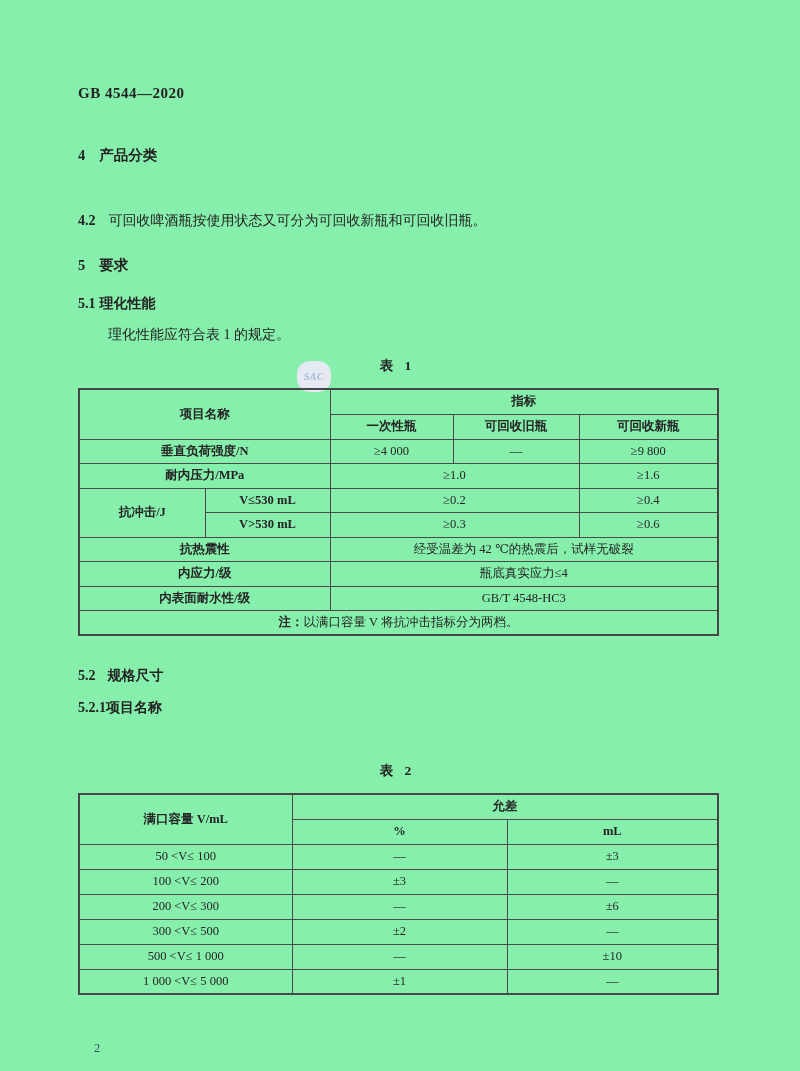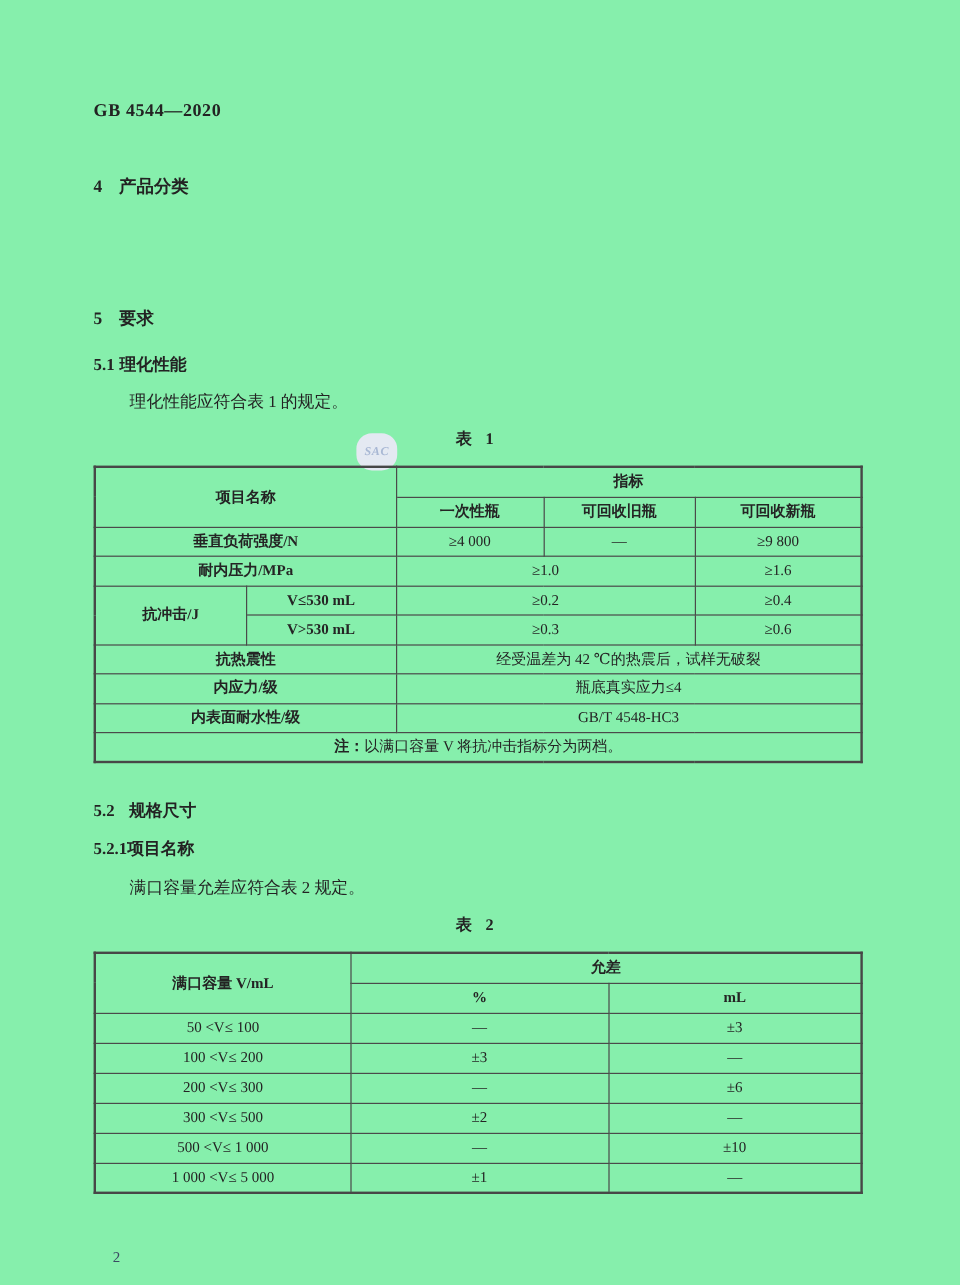--- a/index.html
+++ b/index.html
@@ -55,20 +55,23 @@
 
 <div class="page">
 
   <div class="abs doc-header">GB 4544—2020</div>
 
   <div class="abs heading" style="left:78px; top:146px;">
     <span class="num">4</span><span>产品分类</span>
   </div>
 
 
+  <div class="abs para" style="left:78px; top:212px;">
+    <span class="pnum">4.2</span><span>可回收啤酒瓶按使用状态又可分为可回收新瓶和可回收旧瓶。</span>
+  </div>
 
   <div class="abs heading" style="left:78px; top:256px;">
     <span class="num">5</span><span>要求</span>
   </div>
 
   <div class="abs heading" style="left:78px; top:295px; font-size:14px;">
     <span class="num" style="margin-right:4px;">5.1</span><span>理化性能</span>
   </div>
 
   <div class="abs para" style="left:108px; top:326px;">理化性能应符合表 1 的规定。</div>
@@ -138,21 +141,20 @@
     </table>
 
   <div class="abs heading" style="left:78px; top:667px; font-size:14px;">
     <span class="num" style="margin-right:12px;">5.2</span><span>规格尺寸</span>
   </div>
 
   <div class="abs heading" style="left:78px; top:699px; font-size:14px;">
     <span class="num" style="margin-right:0;">5.2.1</span><span>项目名称</span>
   </div>
 
-  <div class="abs para" style="left:108px; top:731px;">满口容量允差应符合表 2 规定。</div>
 
   <div class="abs caption" style="top:762px;"><span>表 2</span></div>
 
   <table class="doc-table t2" style="top:793px;">
     <colgroup>
       <col style="width:213px">
         <col style="width:215px">
         <col style="width:211px">
     </colgroup>
     <tbody>

